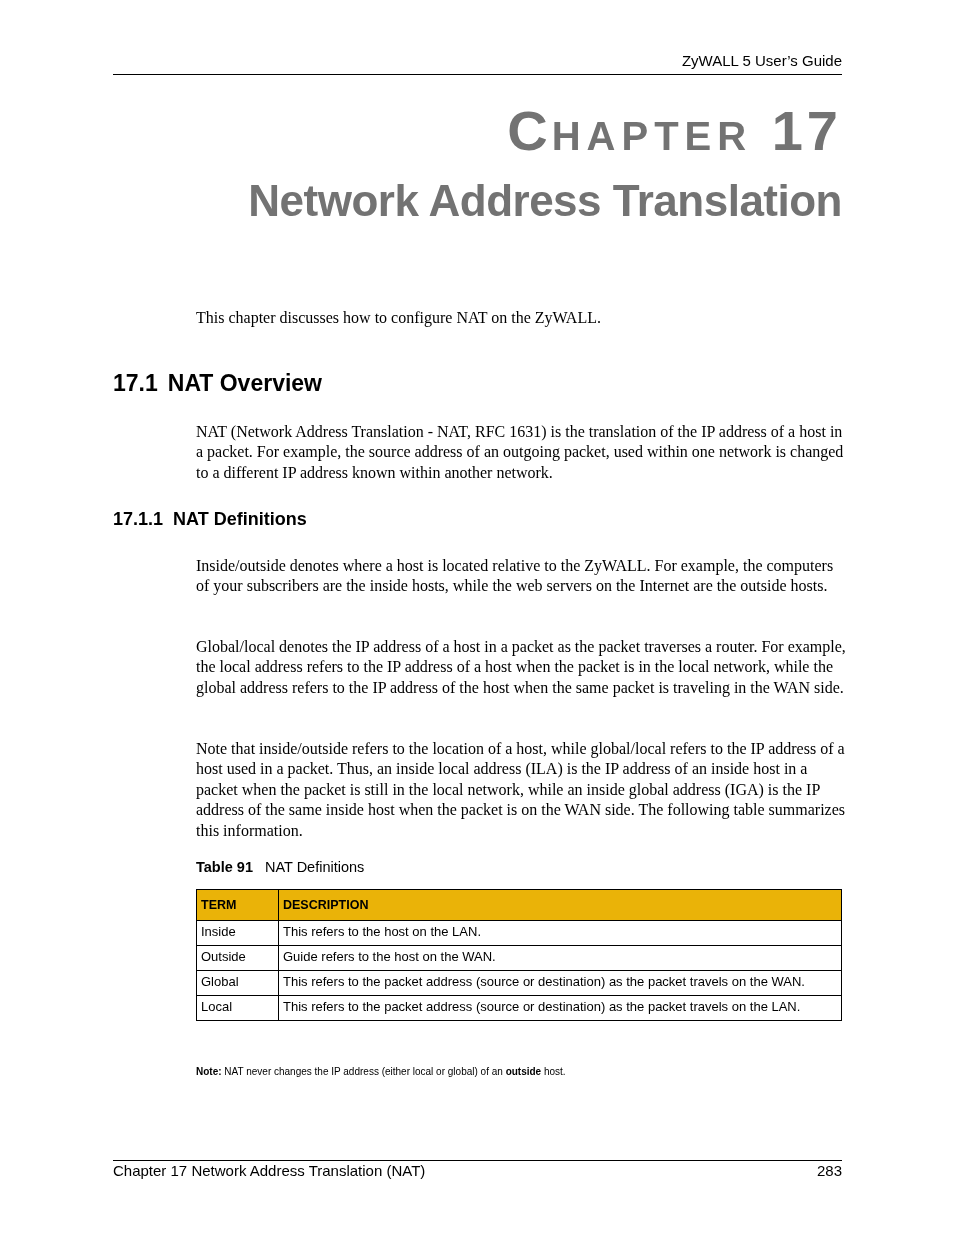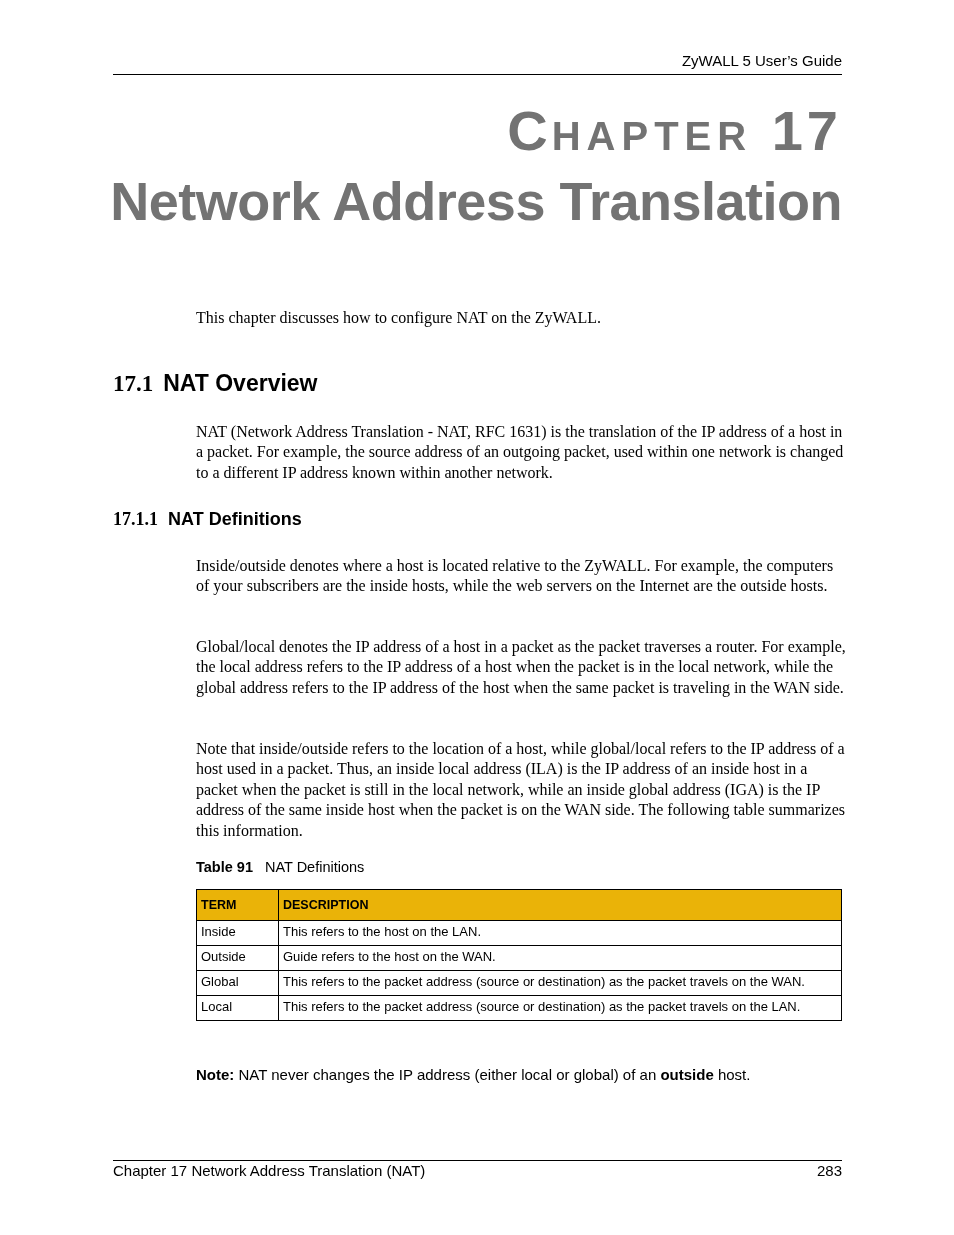--- a/index.html
+++ b/index.html
@@ -45,21 +45,21 @@
       font-variant: small-caps;
     }
     .chapter-label .cap {
       font-size: 56px;
     }
     .chapter-label .rest {
       font-size: 40px;
       letter-spacing: 6px;
     }
     .chapter-title {
-      font-size: 54px;
+      font-size: 44px;
       line-height: 56px;
       margin-top: 6px;
       letter-spacing: -0.5px;
     }
     .body-text {
       font-family: "Liberation Serif", serif;
       font-size: 16px;
       line-height: 20.4px;
       position: absolute;
       left: 196px;
@@ -75,21 +75,21 @@
       margin: 0;
     }
     .h2 {
       position: absolute;
       left: 113px;
       font-family: "Liberation Sans", sans-serif;
       font-weight: bold;
       font-size: 18px;
       margin: 0;
     }
-    .h1 .num, .h2 .num { margin-right: 10px; font-family: Liberation Serif, serif; }
+    .h1 .num, .h2 .num { margin-right: 10px; }
     .table-caption {
       position: absolute;
       left: 196px;
       top: 859px;
       font-family: "Liberation Sans", sans-serif;
       font-size: 14.5px;
     }
     .table-caption .label { font-weight: bold; margin-right: 12px; }
     table.defs {
       position: absolute;
@@ -114,21 +114,21 @@
       vertical-align: middle;
       font-size: 12.5px;
     }
     table.defs td.term { width: 73px; }
     table.defs tr.row td { height: 18px; }
     .note {
       position: absolute;
       left: 196px;
       top: 1066px;
       font-family: "Liberation Sans", sans-serif;
-      font-size: 15px;
+      font-size: 10px;
     }
     .note b { font-weight: bold; }
     .page-footer {
       position: absolute;
       left: 113px;
       top: 1160px;
       width: 729px;
       border-top: 1.5px solid #000;
       font-family: "Liberation Sans", sans-serif;
       font-size: 15px;

